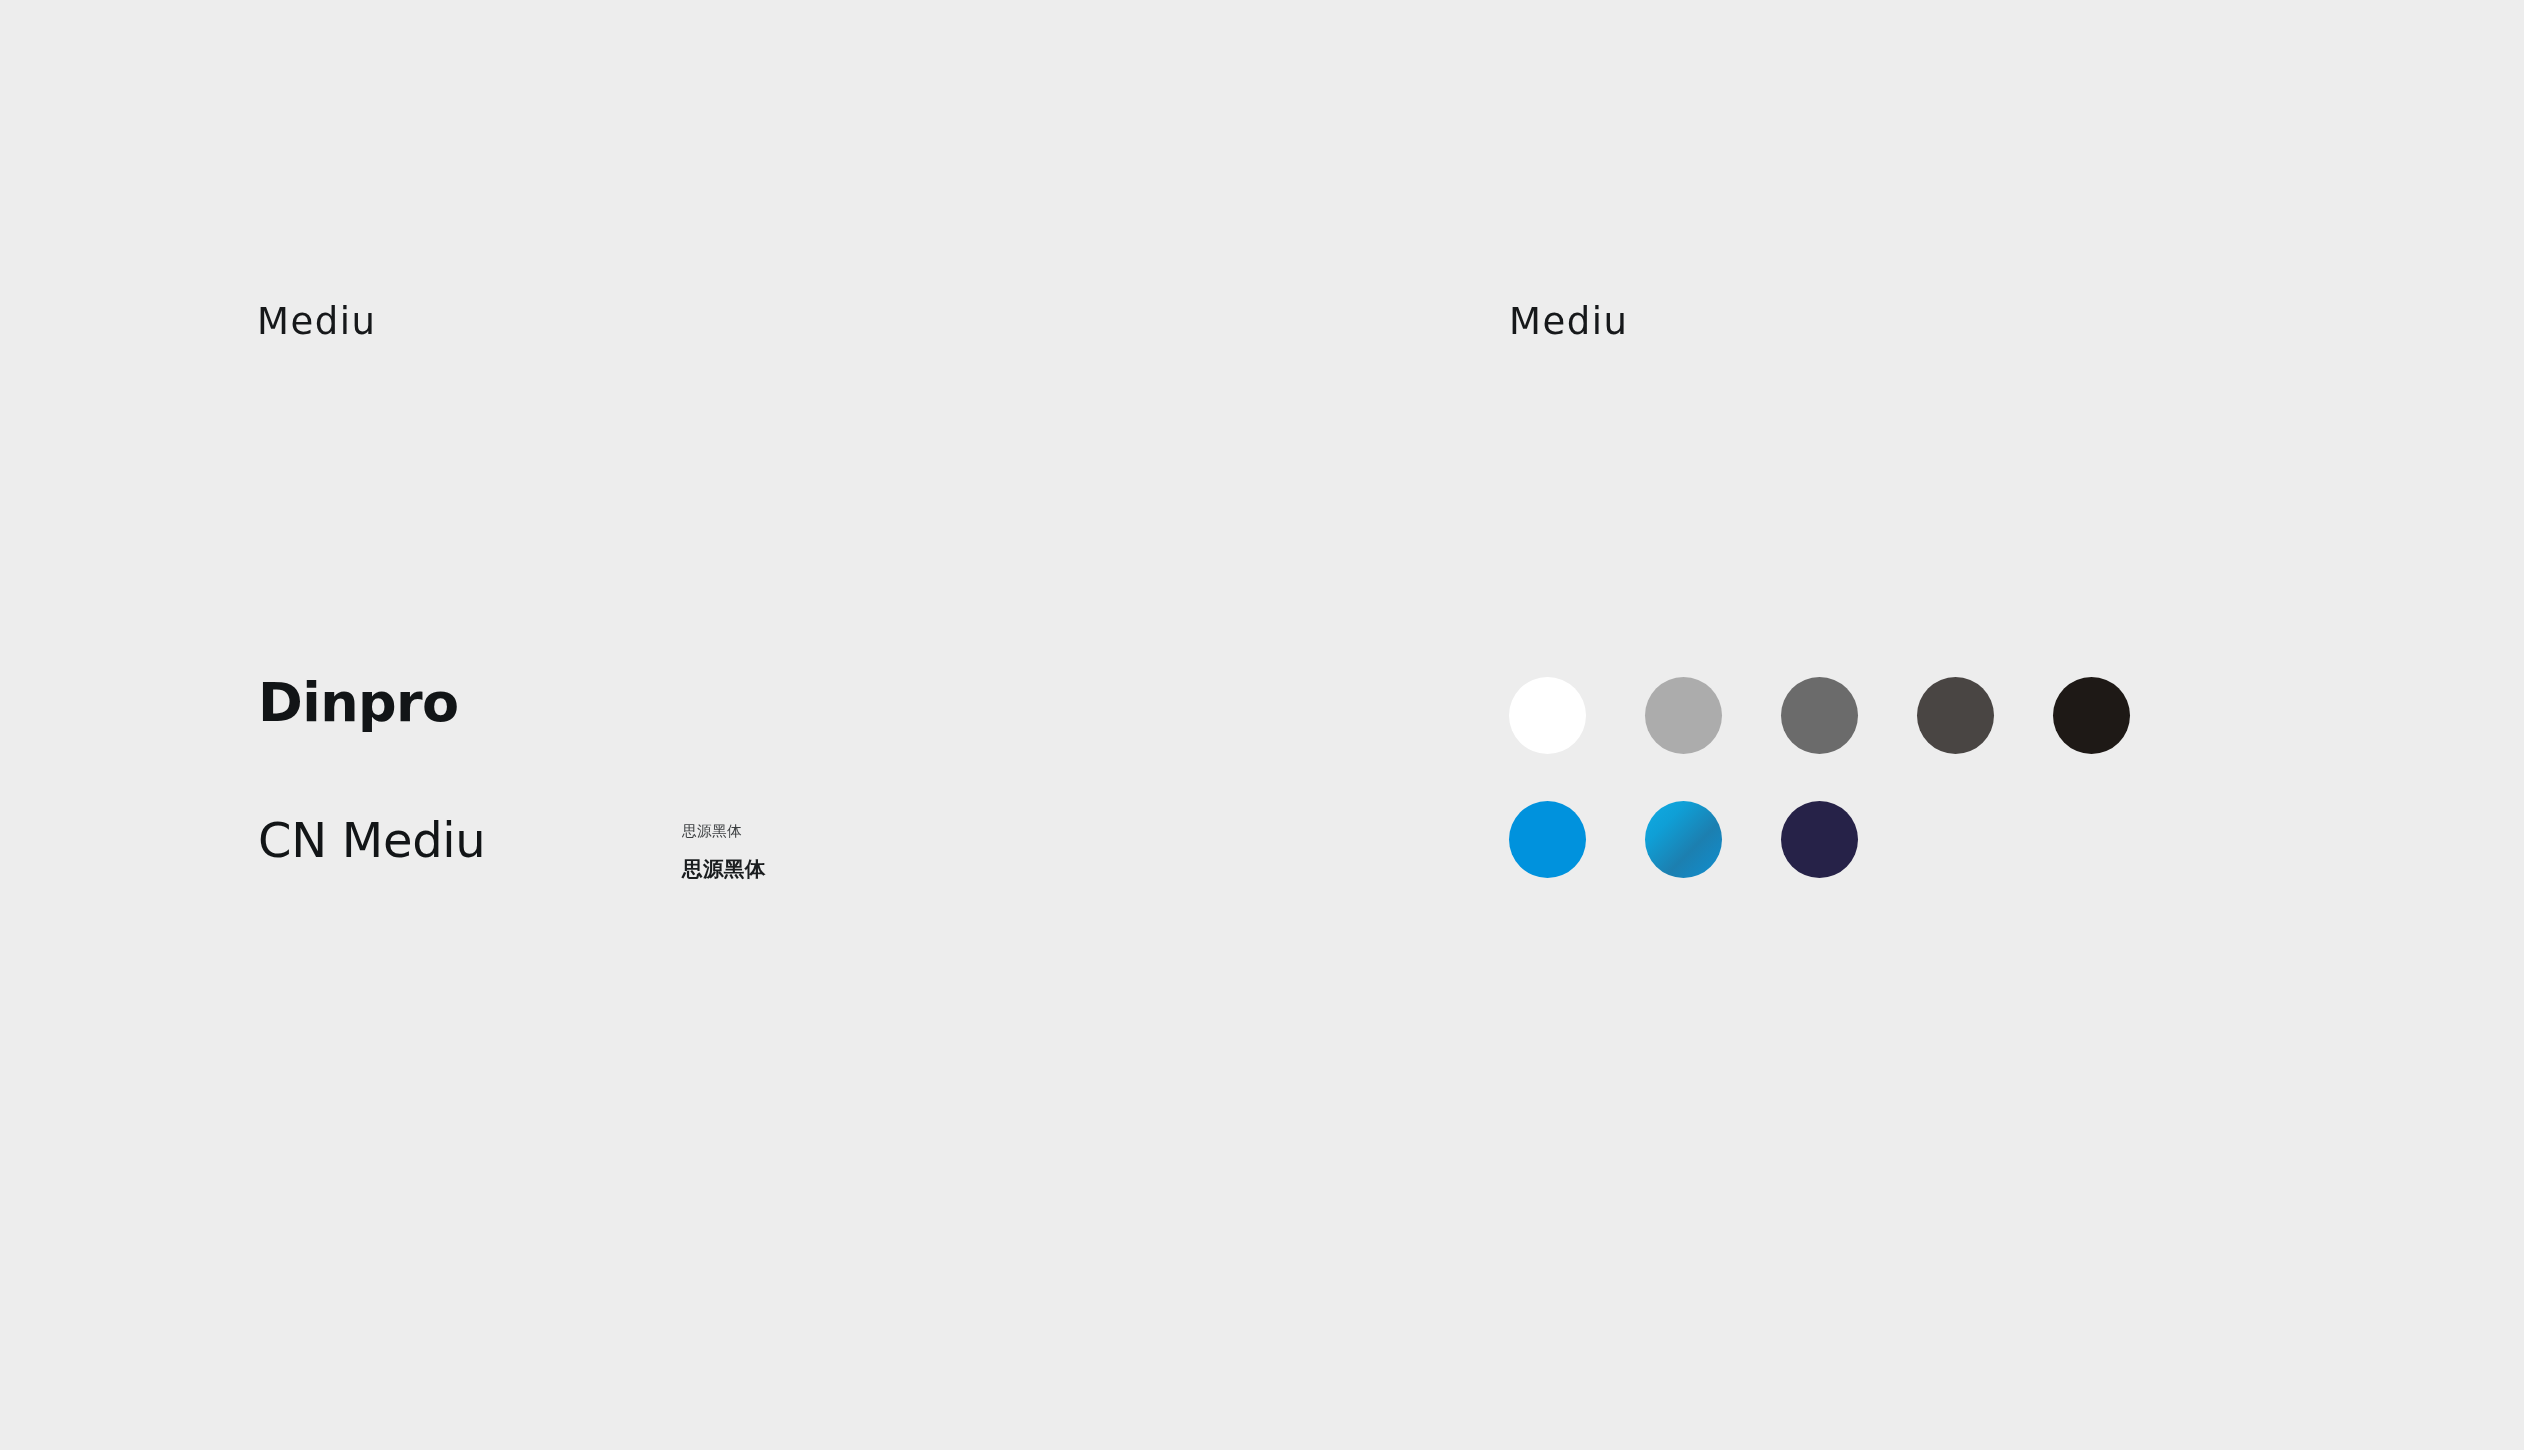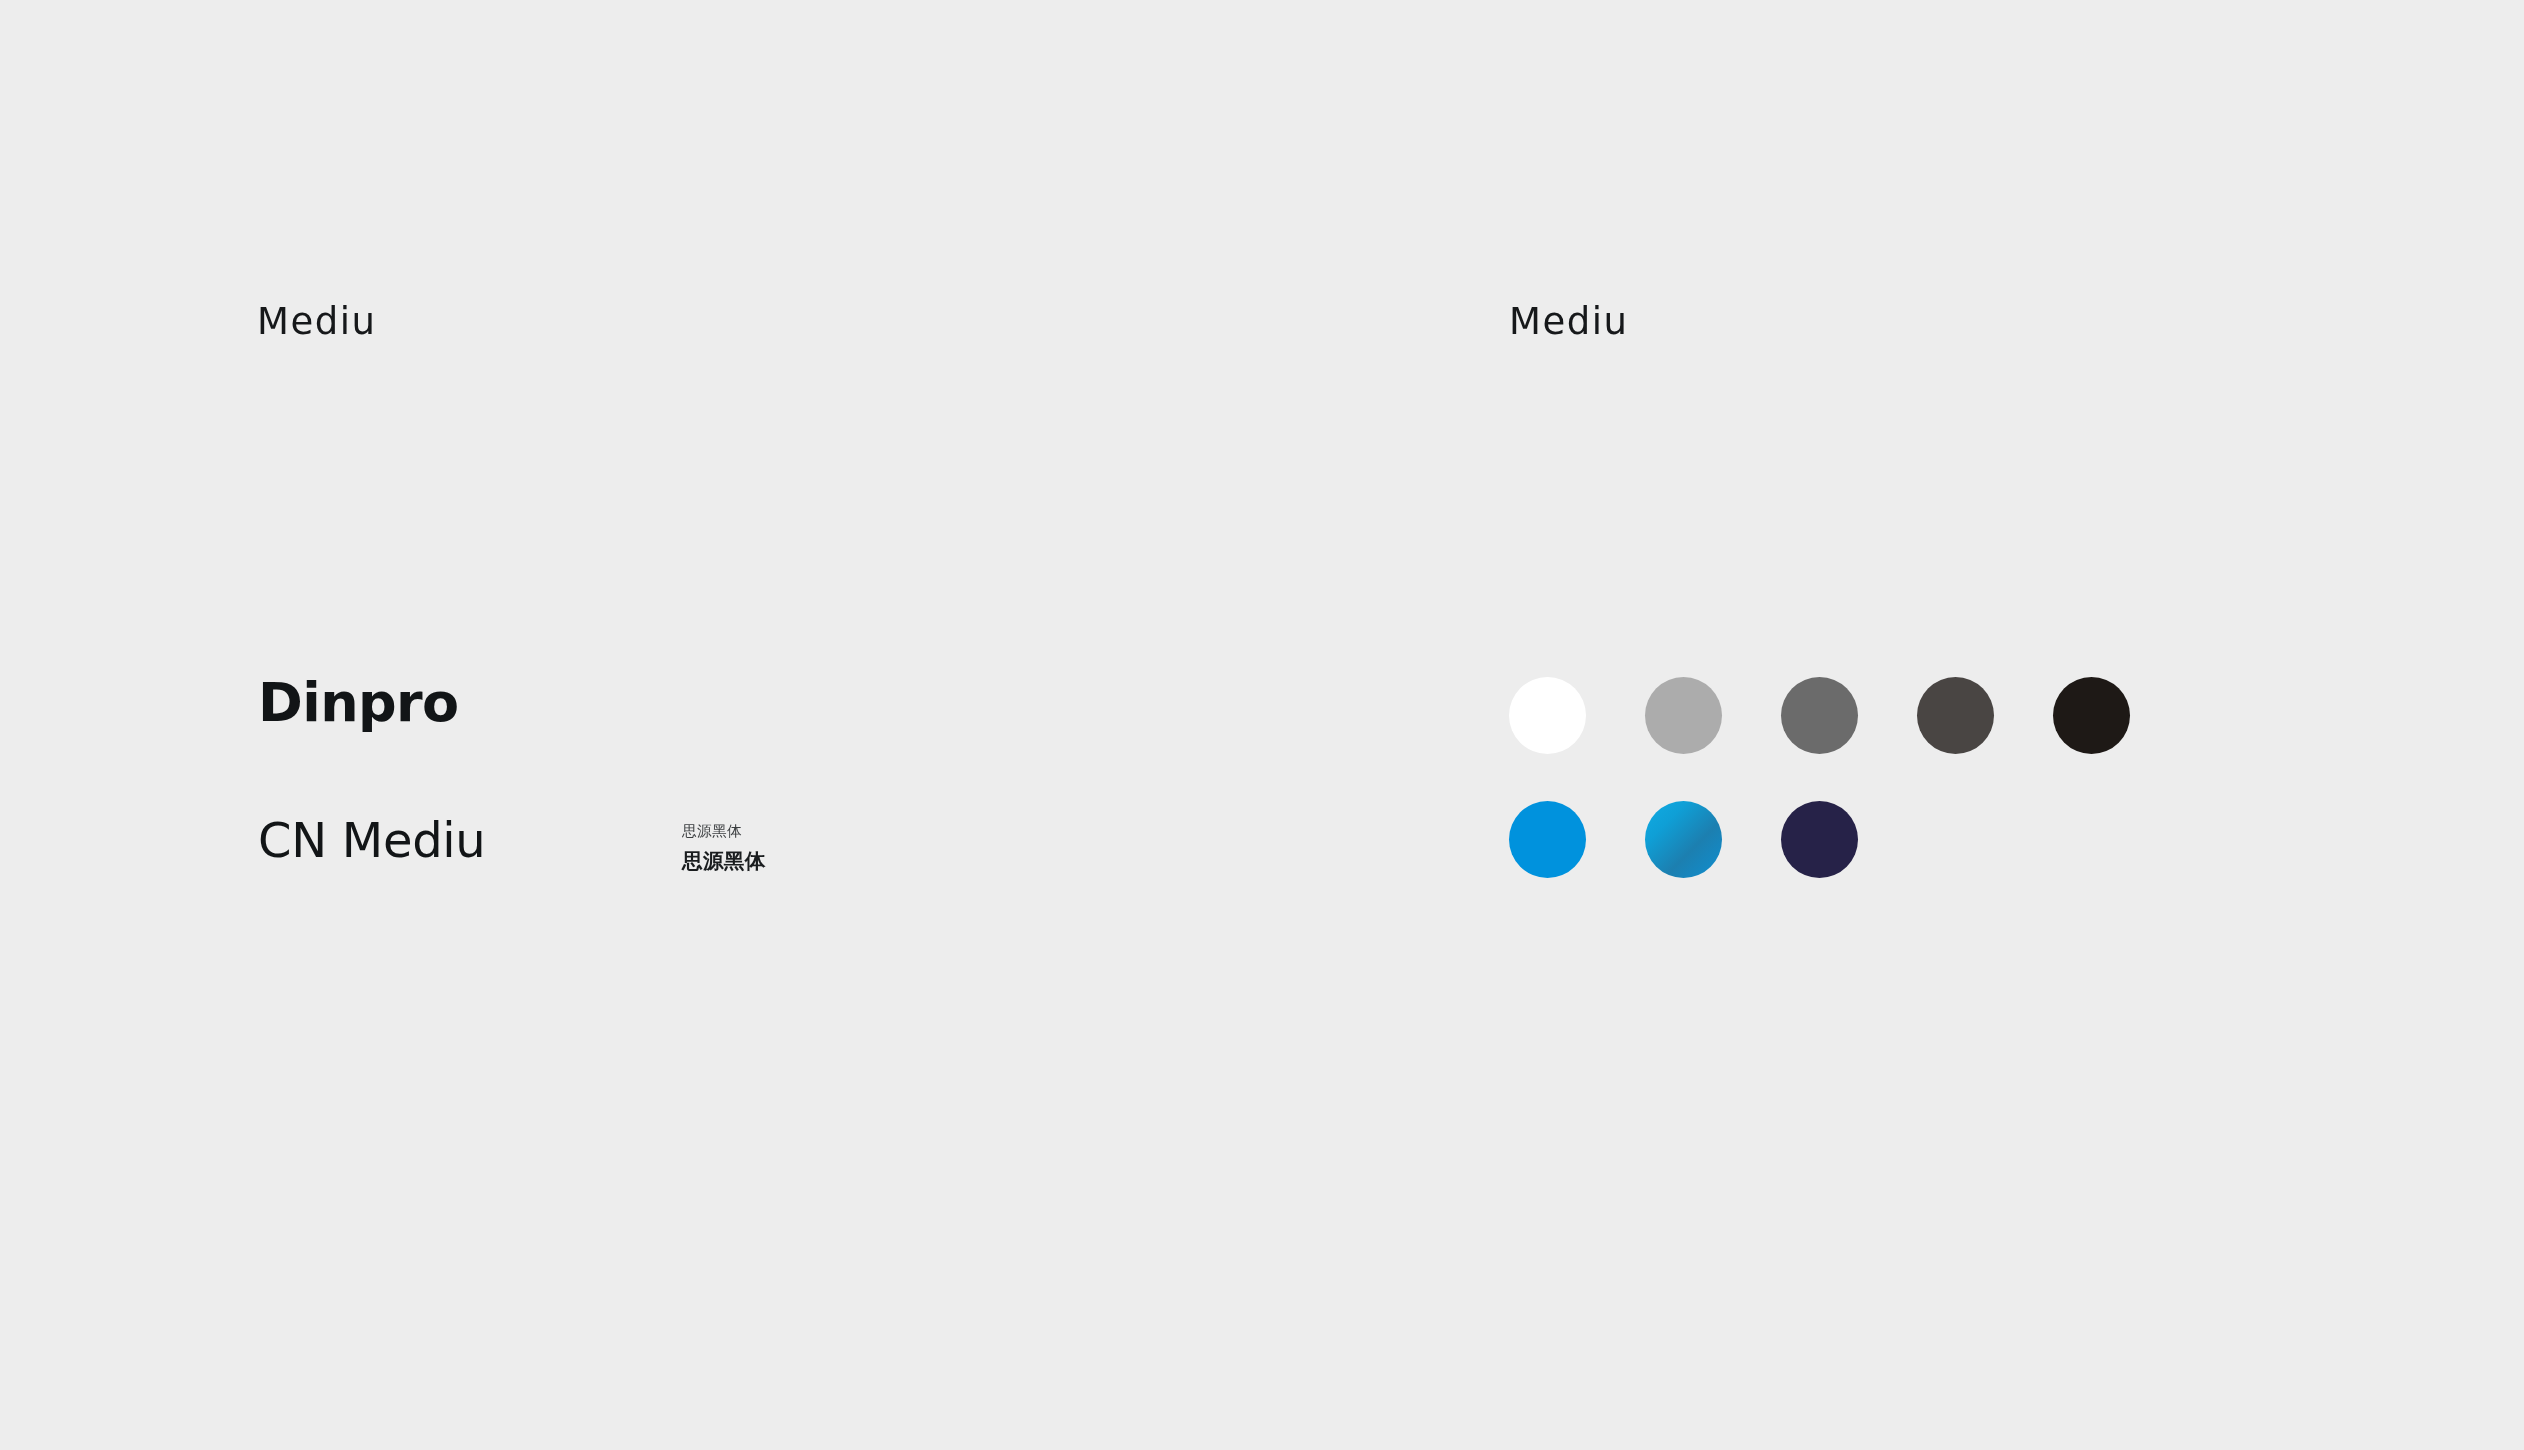--- a/index.html
+++ b/index.html
@@ -66,21 +66,21 @@
     letter-spacing: -0.3px;
   }
 
   .cjk-stack {
     position: absolute;
     left: 682px;
     top: 823px;
     display: flex;
     flex-direction: column;
     align-items: flex-start;
-    gap: 11px;
+    gap: 19px;
   }
   .cjk-sample {
     white-space: nowrap;
     color: #1a1d1f;
     line-height: 1.1;
     font-family: "DejaVu Sans", "Liberation Sans", sans-serif;
   }
   #font-sample-cjk-light {
     font-size: 14.7px;
     font-weight: 400;

